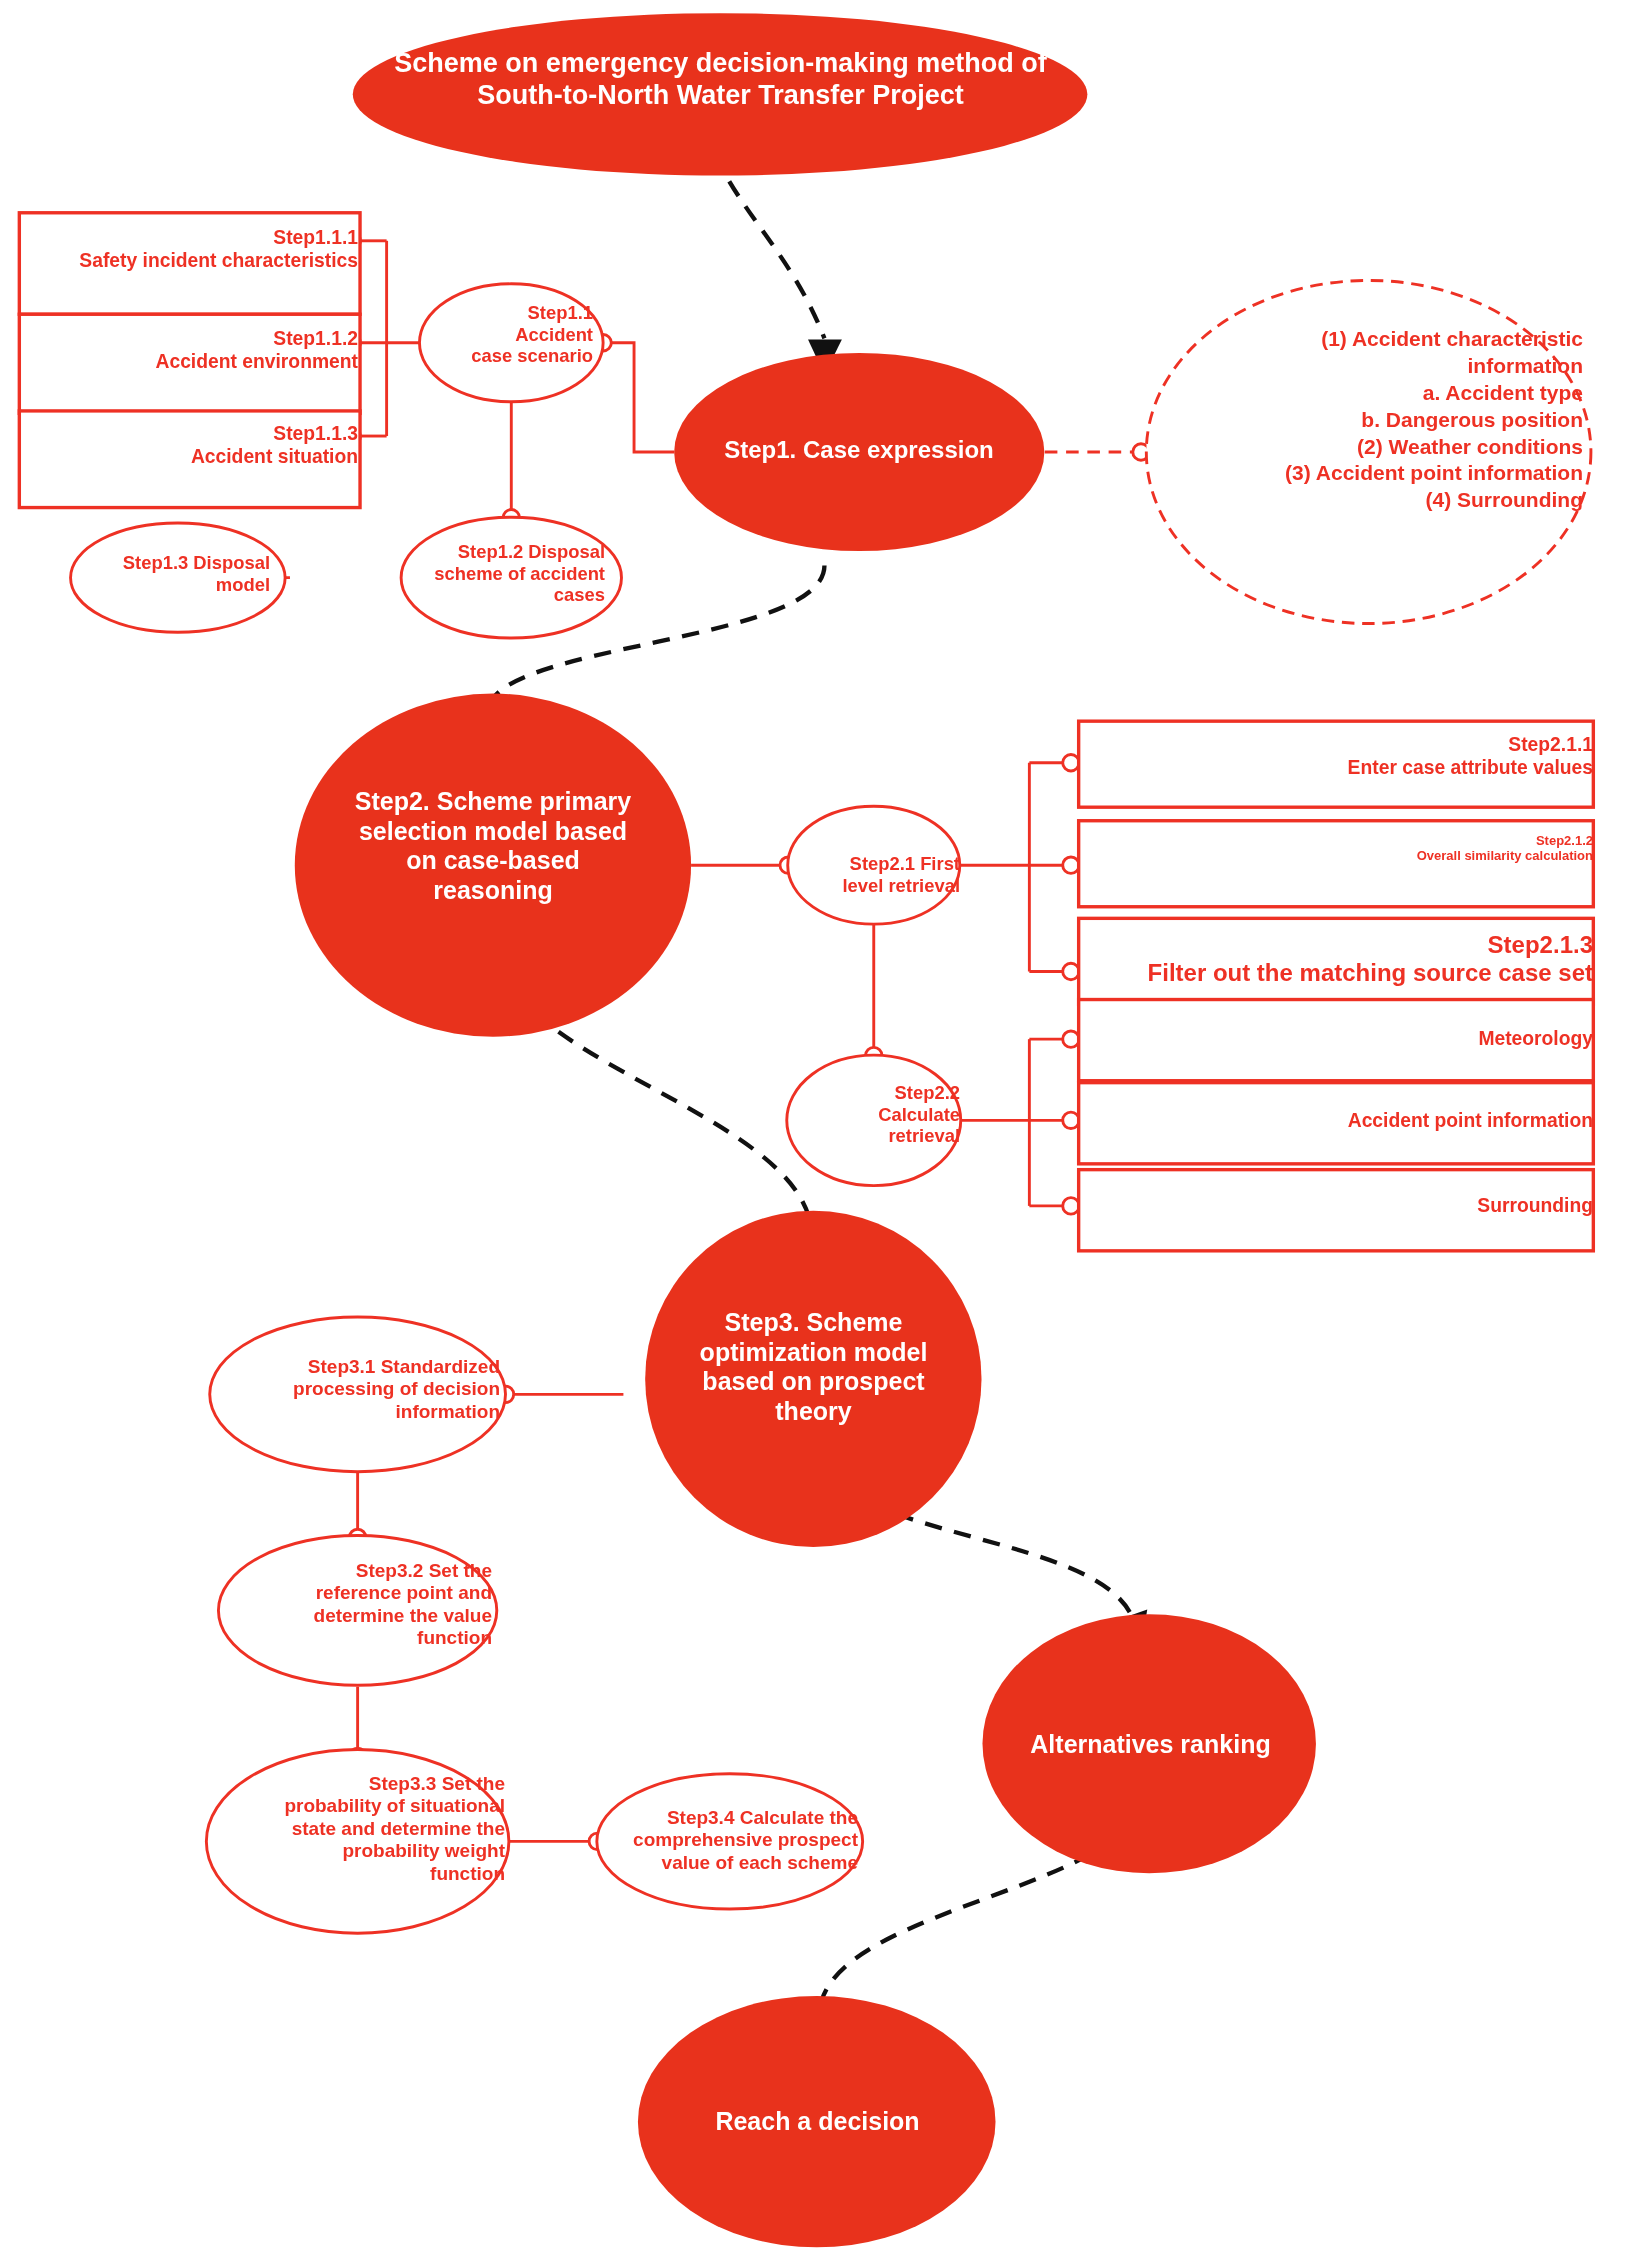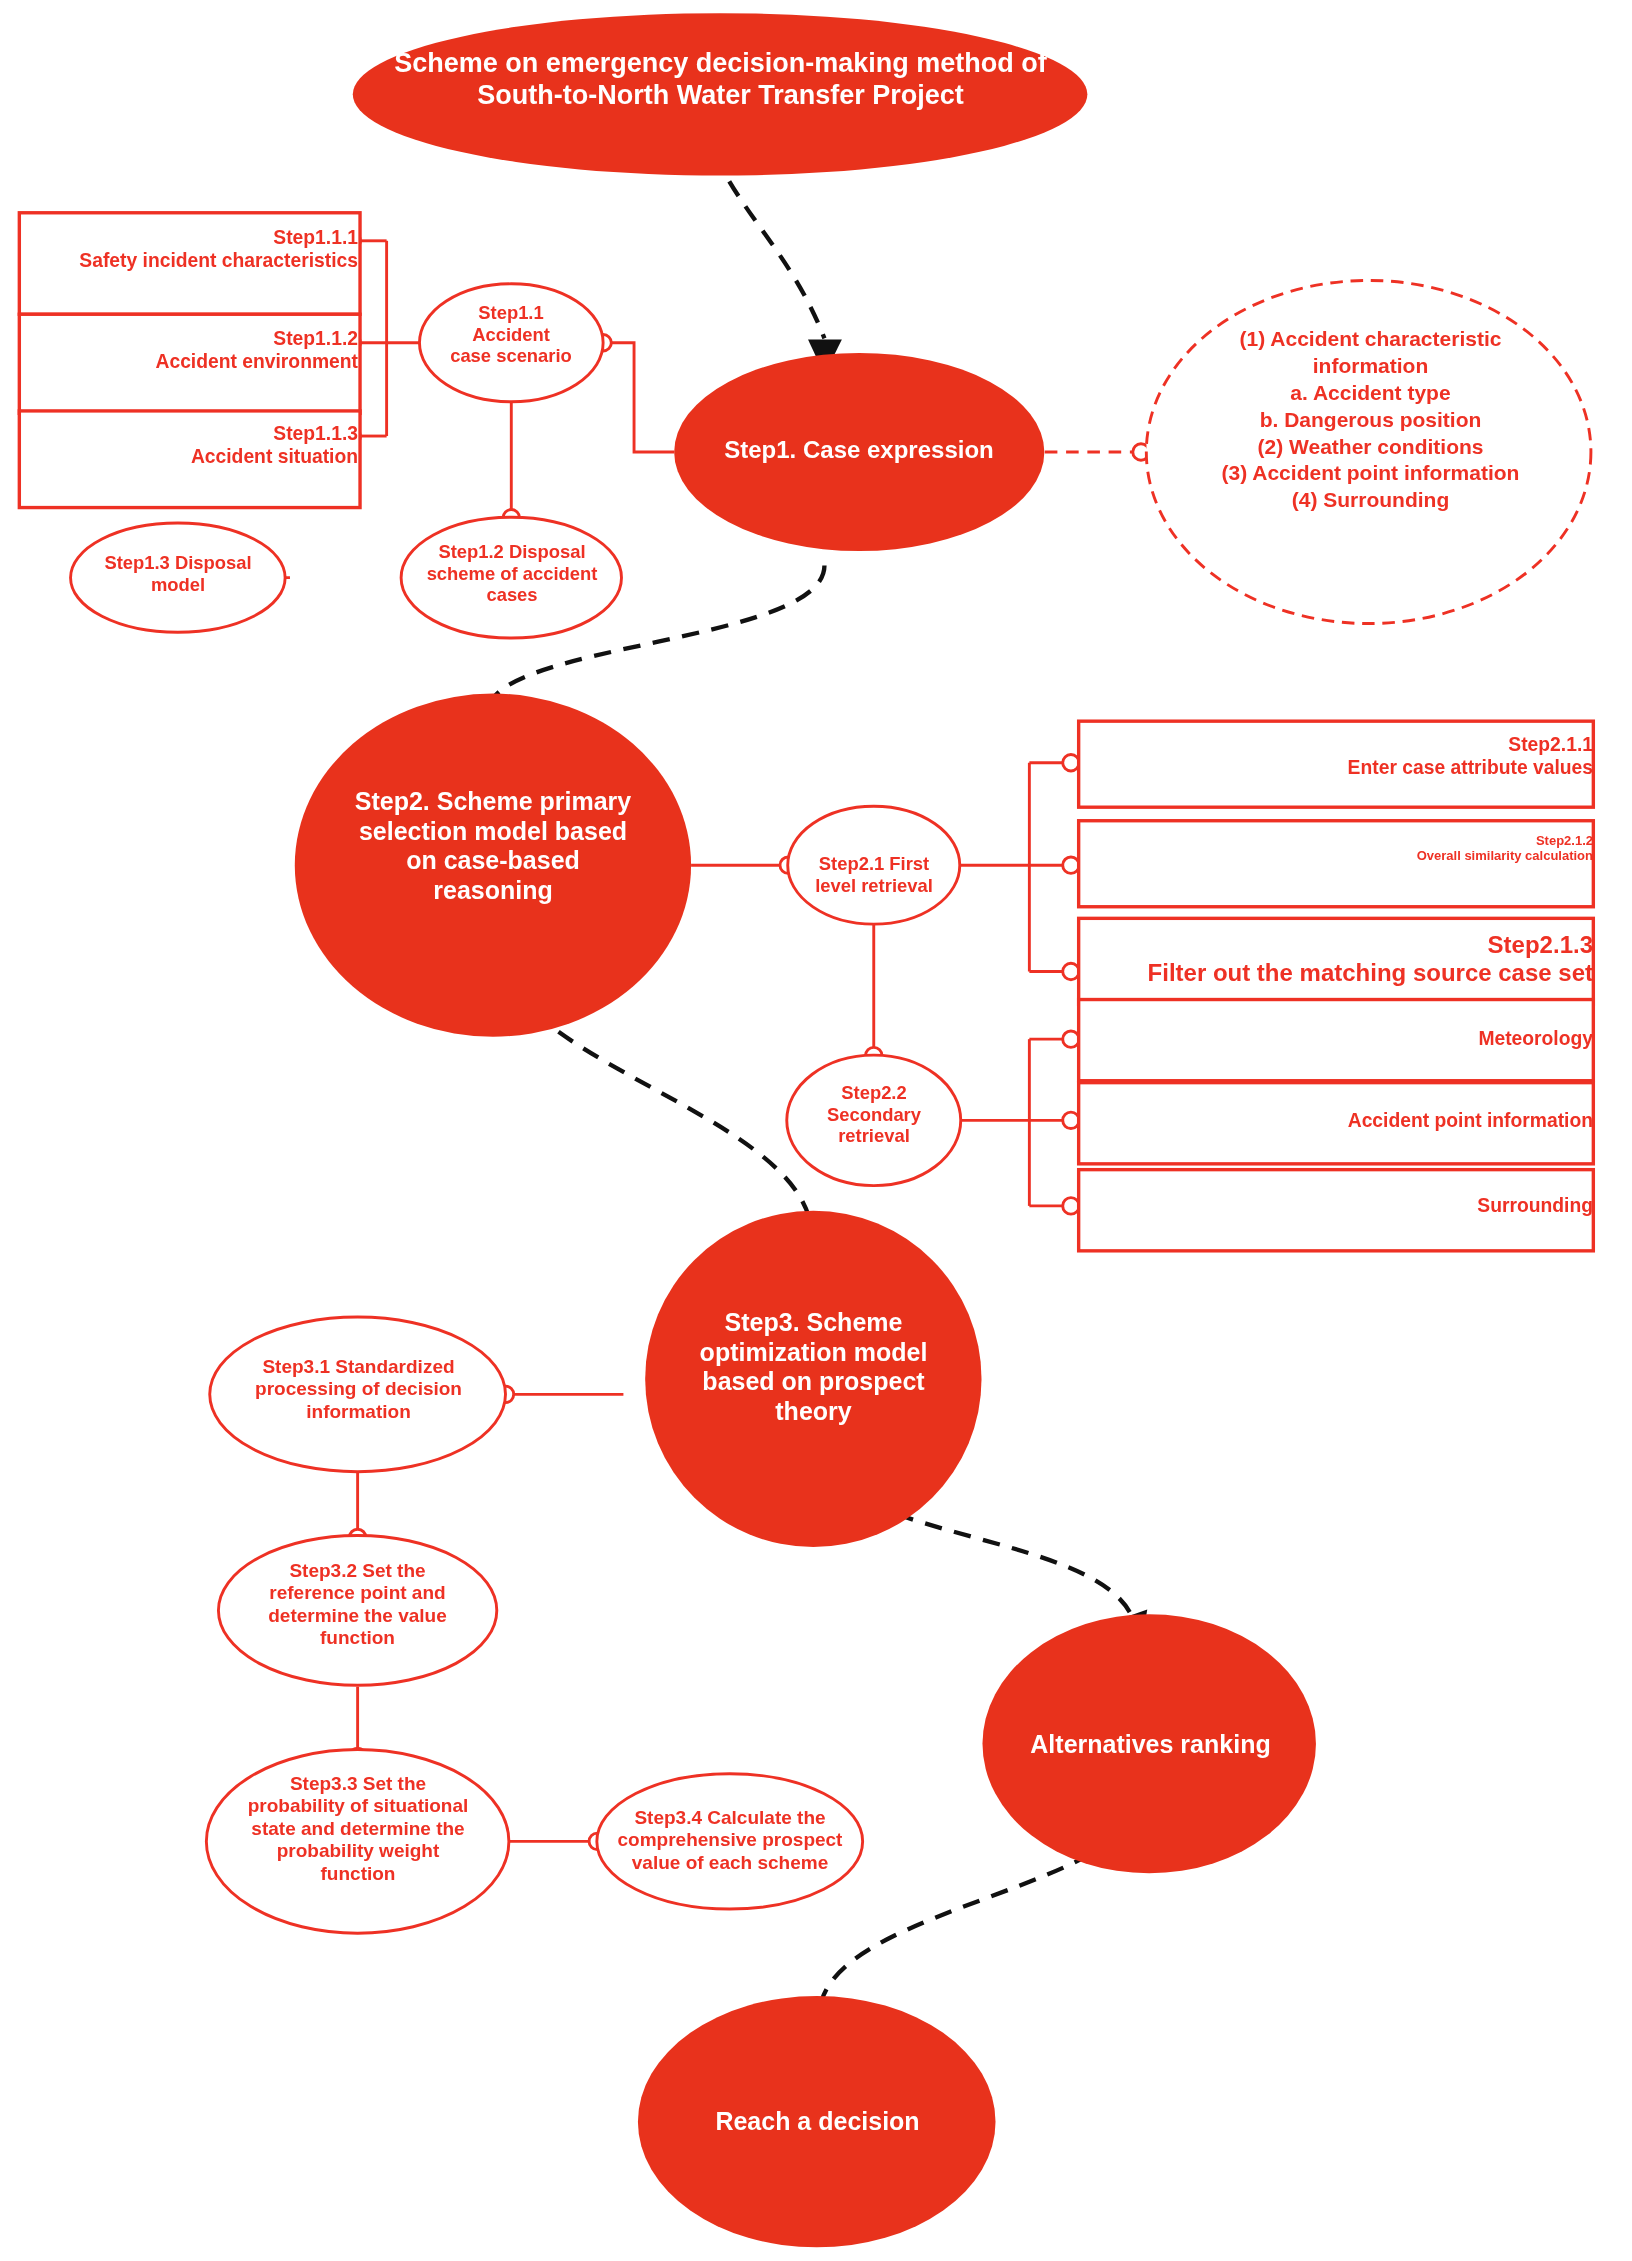--- a/index.html
+++ b/index.html
@@ -13,21 +13,21 @@
   .conn{stroke:#EE3124;stroke-width:6;fill:none;}
   .conn-dash{stroke:#EE3124;stroke-width:6;fill:none;stroke-dasharray:26 18;}
   .joint{fill:#ffffff;stroke:#EE3124;stroke-width:6;}
   .box{fill:#ffffff;stroke:#EE3124;stroke-width:7;}
   .flowarrow{stroke:#111111;stroke-width:9;fill:none;stroke-dasharray:36 26;}
   .arrowhead{fill:#111111;}
 
   .lbl{position:absolute;text-align:center;line-height:1.18;font-weight:bold;
        -webkit-font-smoothing:antialiased;}
   .lbl-white{color:#ffffff;}
-  .lbl-red{color:#EE3124;}
+  .lbl-red{color:#EE3124;text-align:right;}
   .lbl-left{text-align:right;}
 </style>
 </head>
 <body>
 
 <div id="stage">
 
   <svg id="diagram" viewBox="0 0 3377 4678">
 
     <path class="conn" d="M 800,498 L 800,709"></path>
@@ -181,21 +181,21 @@
 
   <div class="lbl lbl-white" style="left:319px;top:787px;width:348px;font-size:25px;white-space:pre-line;">Step2. Scheme primary
 selection model based
 on case-based
 reasoning</div>
 
   <div class="lbl lbl-red" style="left:788px;top:841px;width:172px;font-size:18.4px;white-space:pre-line;margin-top:12px;">Step2.1 First
 level retrieval</div>
 
   <div class="lbl lbl-red" style="left:788px;top:1082px;width:172px;font-size:18.4px;white-space:pre-line;">Step2.2
-Secondary
+Calculate
 retrieval</div>
 
   <div class="lbl lbl-red lbl-left" style="left:1095px;top:734px;width:498px;font-size:19.3px;white-space:pre-line;">Step2.1.1
 Enter case attribute values</div>
 
   <div class="lbl lbl-red lbl-left" style="left:1095px;top:833px;width:498px;font-size:13px;white-space:pre-line;">Step2.1.2
 Overall similarity calculation</div>
 
   <div class="lbl lbl-red lbl-left" style="left:1095px;top:931px;width:498px;font-size:24px;white-space:pre-line;">Step2.1.3
  Filter out the matching source case set</div>

